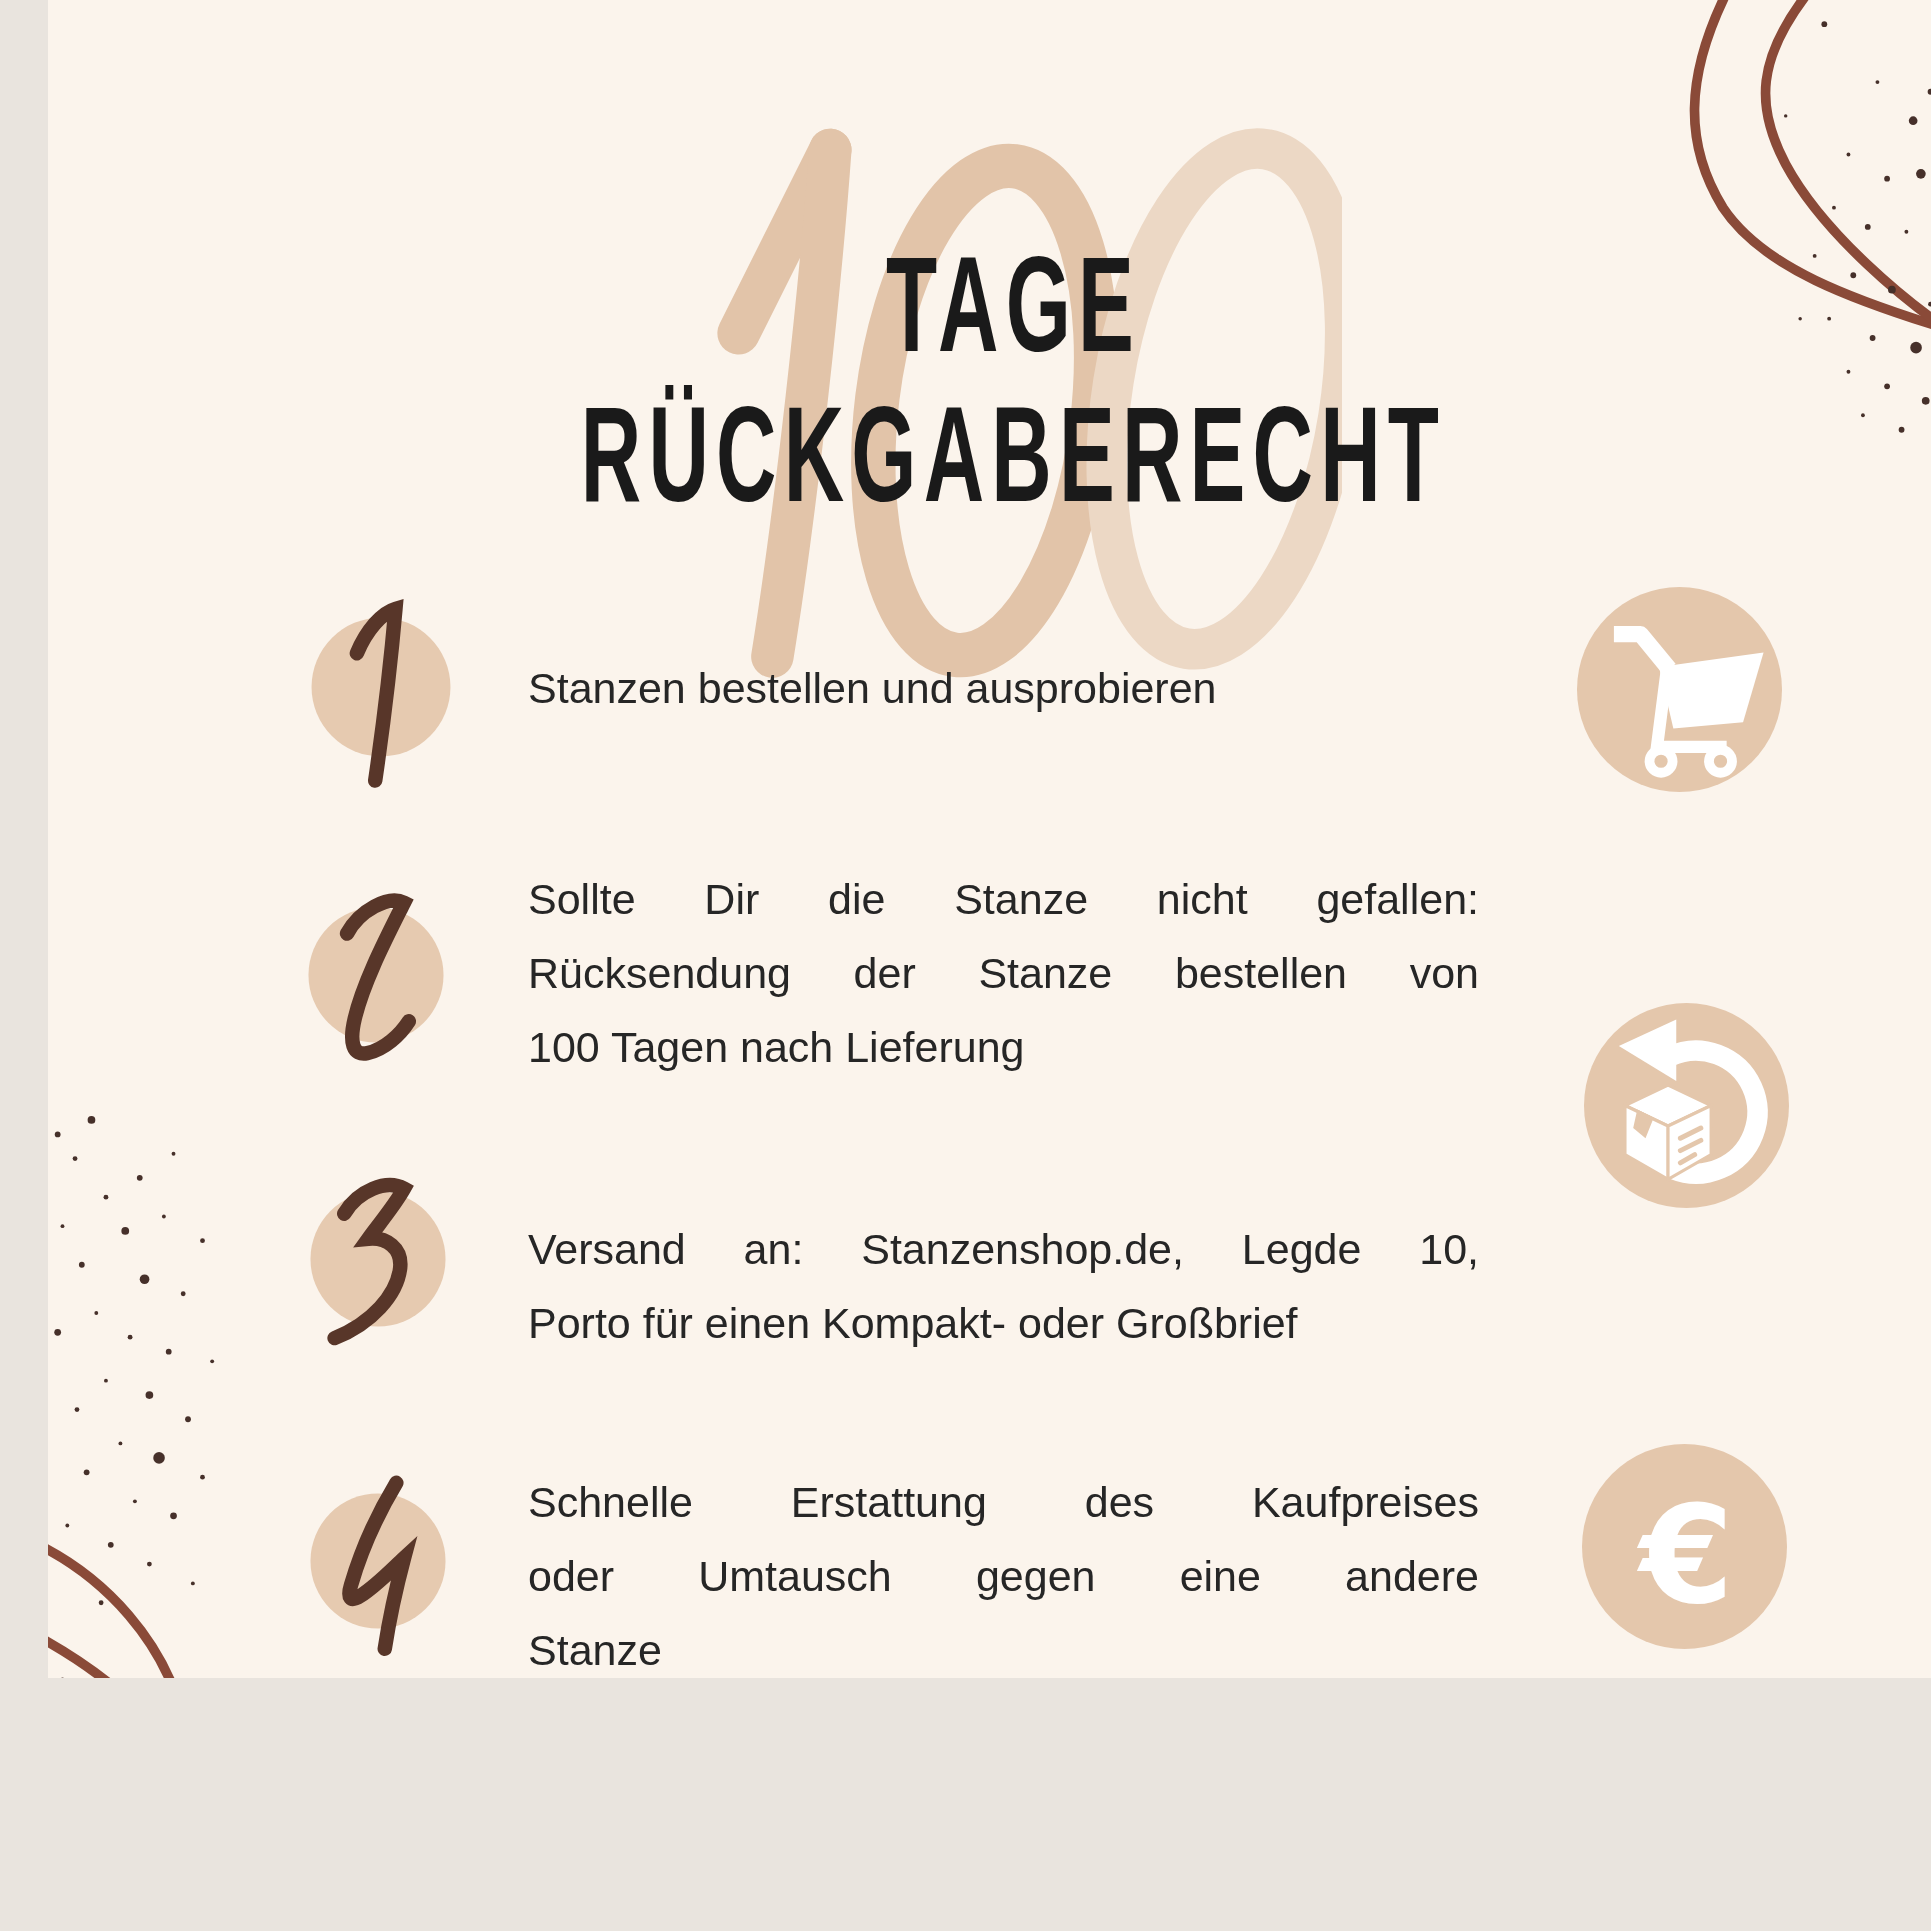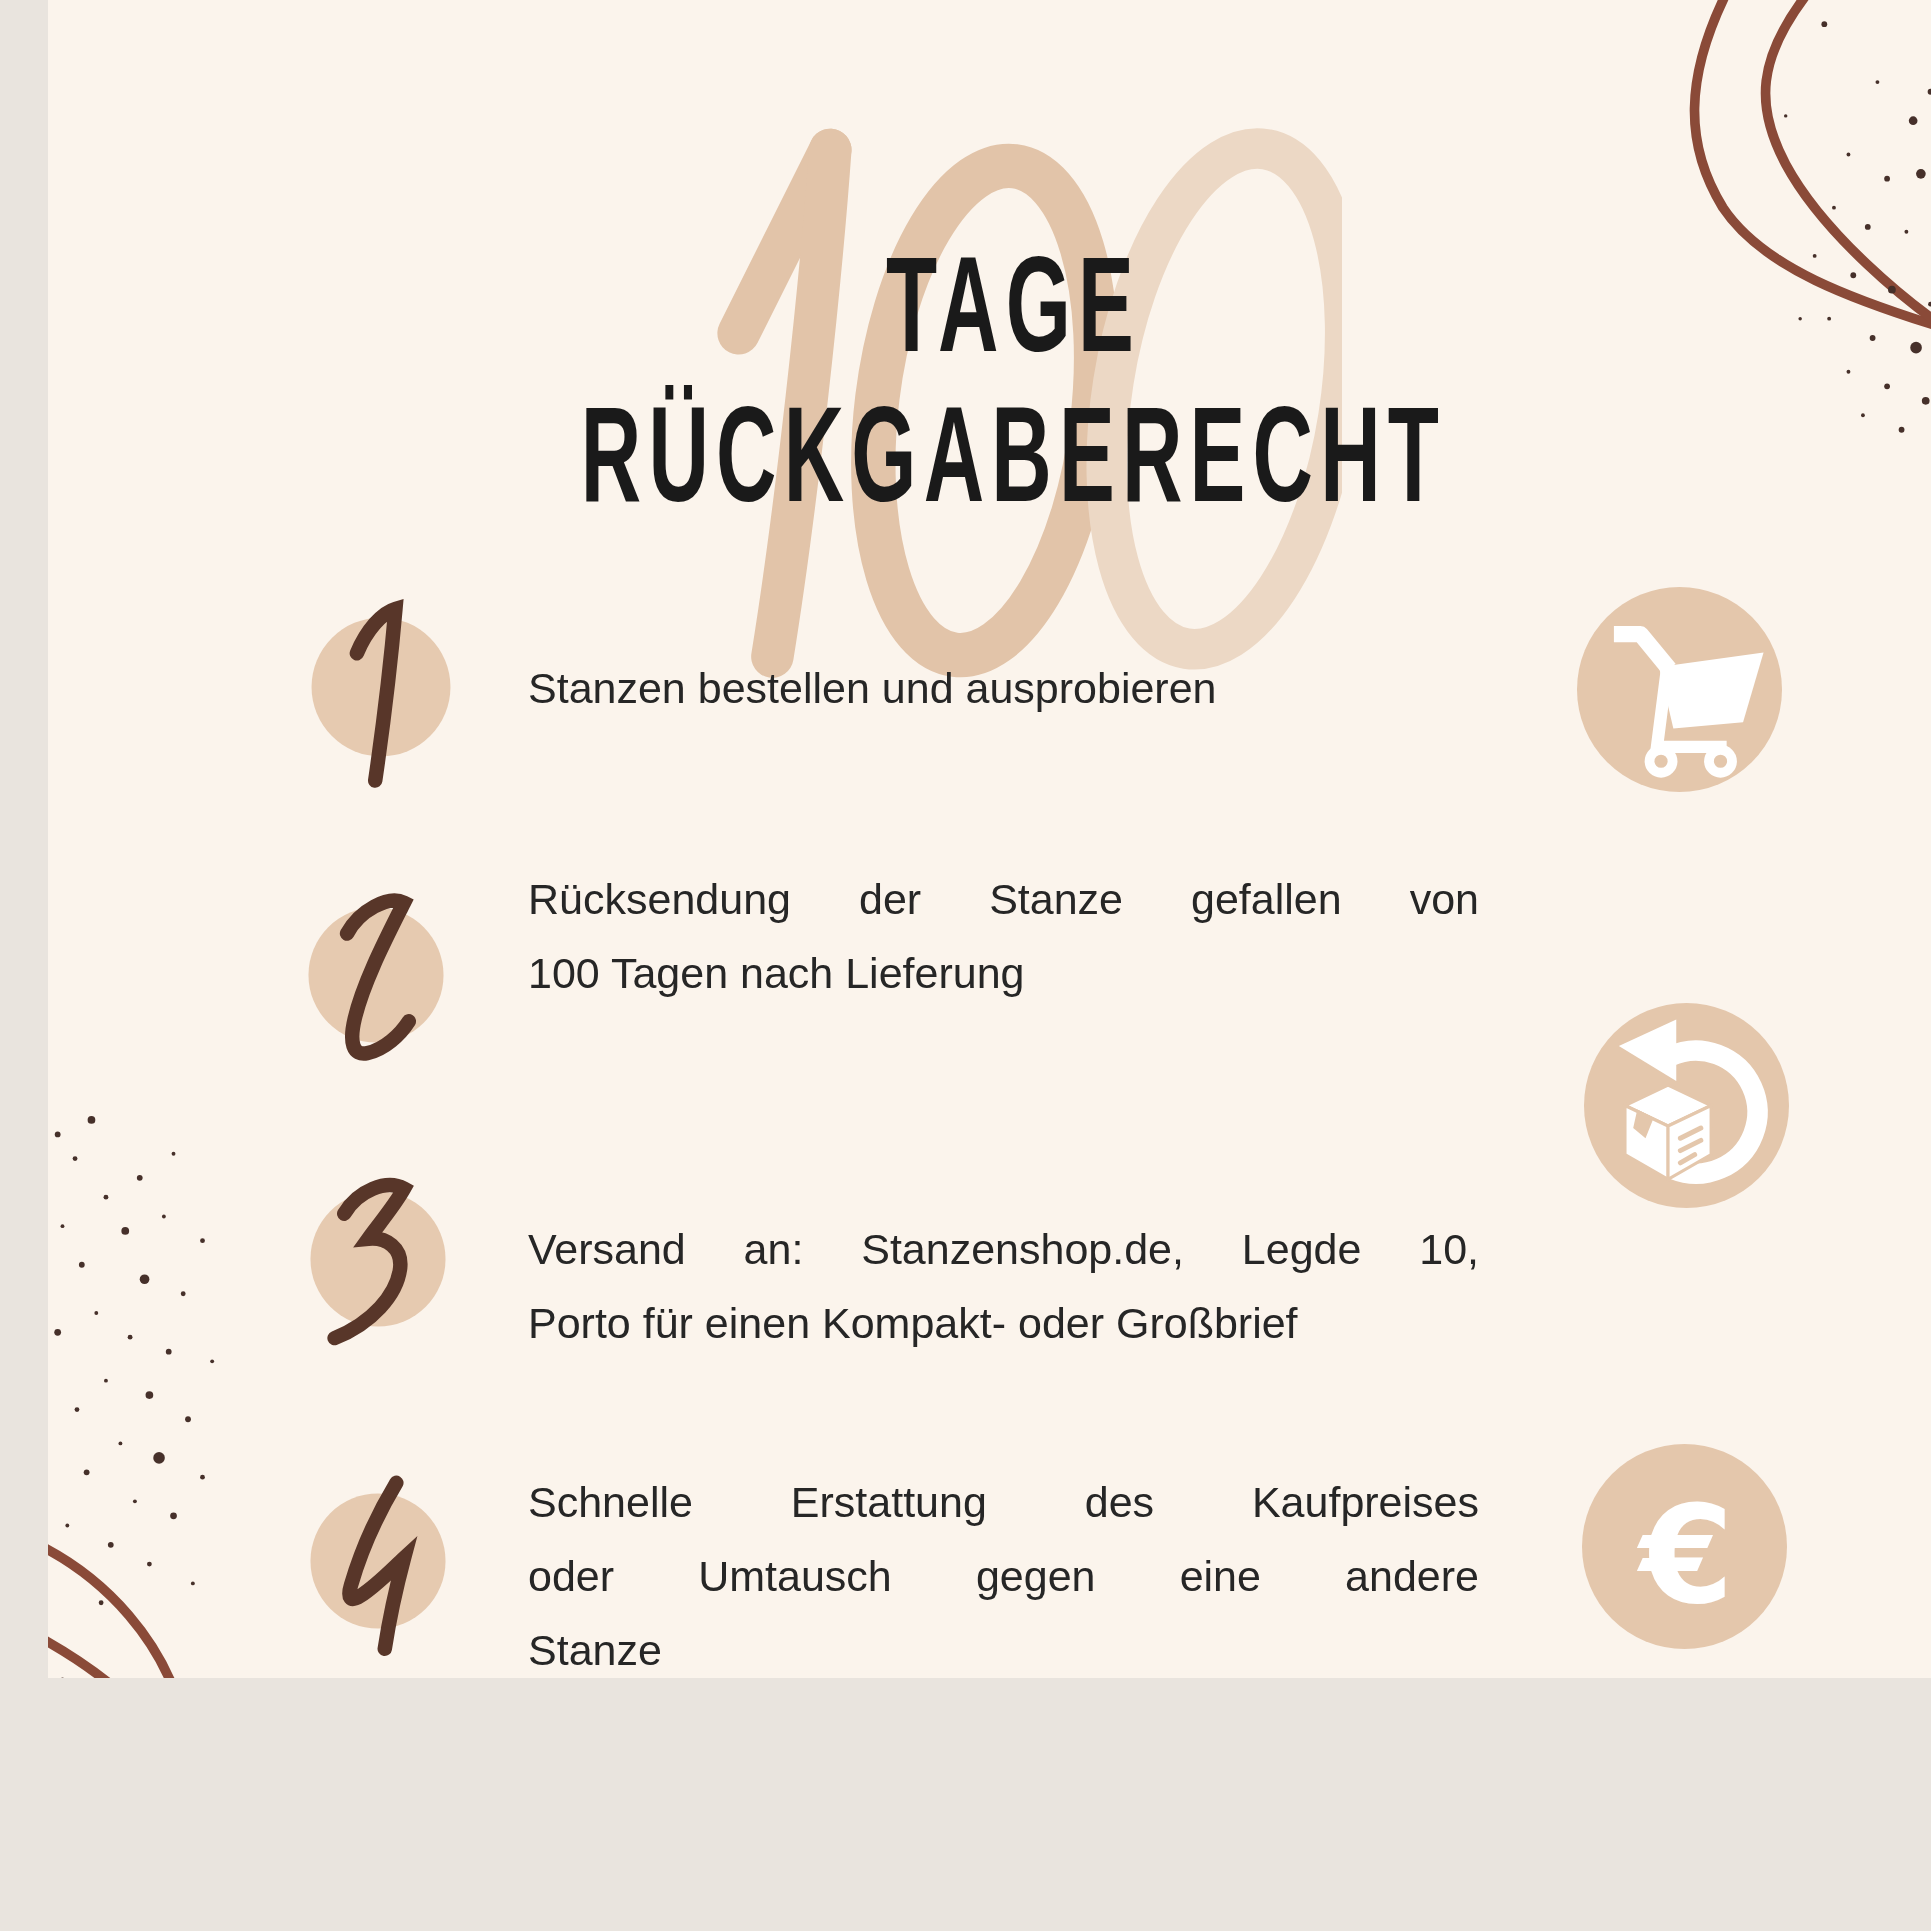--- a/index.html
+++ b/index.html
@@ -150,21 +150,22 @@
   </svg>
   <div class="abs step-text" style="top:651px;">
     <div>Stanzen bestellen und ausprobieren</div>
   </div>
 
   <svg class="abs badge" style="left:246px;top:864px;" viewBox="0 0 170 230">
     <circle cx="85" cy="115" r="70" fill="#e6cab0"></circle>
     <path d="M 55 72 C 68 48 98 32 114 40 C 96 76 72 122 63 160 C 57 185 61 199 76 196 C 94 192 110 177 119 163" fill="none" stroke="#583629" stroke-width="15" stroke-linecap="round"></path>
   </svg>
   <div class="abs step-text" style="top:862px;">
-    <div class="jl">Rücksendung der Stanze gefallen von</div>
+    <div class="jl">Sollte Dir die Stanze nicht gefallen:</div>
+    <div class="jl">Rücksendung der Stanze bestellen von</div>
     <div>100 Tagen nach Lieferung</div>
   </div>
 
   <svg class="abs badge" style="left:248px;top:1148px;" viewBox="0 0 170 230">
     <circle cx="85" cy="115" r="70" fill="#e6cab0"></circle>
     <path d="M 50 68 C 64 44 94 32 112 42 C 102 60 85 80 75 94 C 94 92 110 104 108 124 C 105 152 78 182 40 197" fill="none" stroke="#583629" stroke-width="15" stroke-linecap="round"></path>
   </svg>
   <div class="abs step-text" style="top:1212px;">
     <div class="jl">Versand an: Stanzenshop.de, Legde 10,</div>
     <div>Porto für einen Kompakt- oder Großbrief</div>

